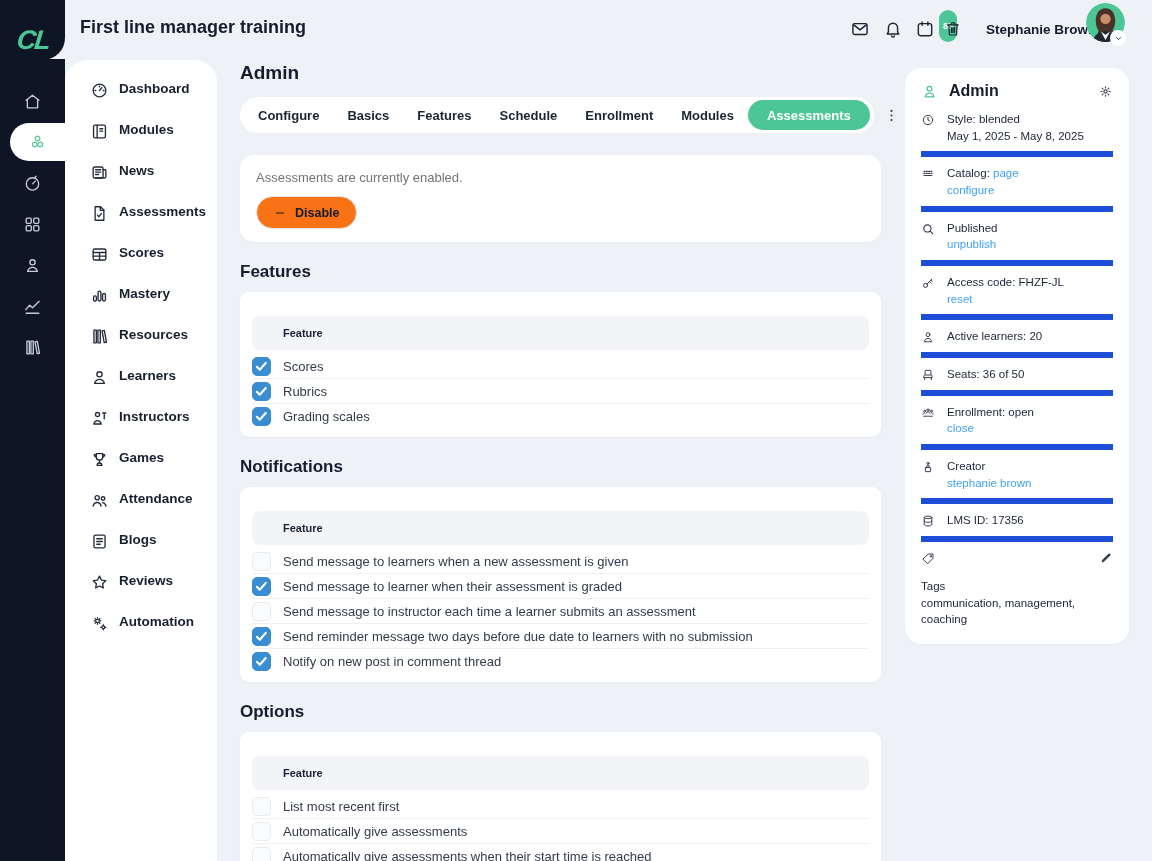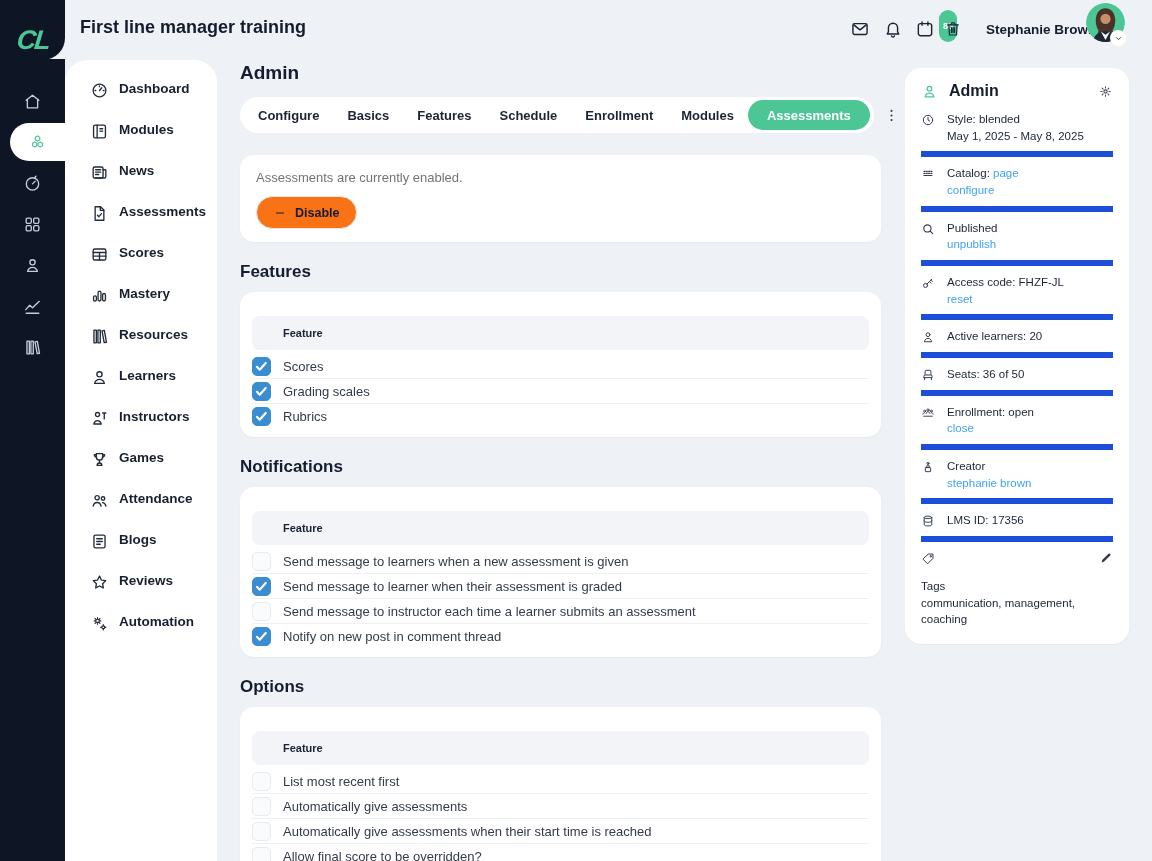--- a/index.html
+++ b/index.html
@@ -92,21 +92,21 @@
   .status-msg { font-size:13px; color:#737373; }
   .disable-btn {
     margin-top:11px; display:inline-flex; align-items:center; gap:9px; height:33px; padding:0 17px;
     background:#f97316; border:1px solid #e4e7ec; border-radius:17px; font-family:inherit;
     font-size:12.5px; font-weight:700; color:#141c2e; cursor:pointer;
   }
   .disable-btn .icon { width:12px; height:12px; }
 
   .fsection h2 { font-size:17px; font-weight:800; color:#141c2e; margin:20px 0 10px; }
   .card {
-    background:#fff; border-radius:14px; padding:24px 12px 8px;
+    background:#fff; border-radius:9px; padding:24px 12px 8px;
     box-shadow:0 1px 2px rgba(16,24,40,.04);
     text-align:center;
   }
   .thead {
     background:#f2f4f8; border-radius:8px; height:34px; display:flex; align-items:center;
     padding-left:31px; font-size:11px; font-weight:700; color:#1a2233; margin-bottom:4px;
   }
   .frow { display:flex; align-items:center; gap:12px; height:25px; border-bottom:1px solid #eef0f4; }
   .frow:last-child { border-bottom:none; }
   .cb {
@@ -445,29 +445,29 @@
               </svg>
             </span>
       <span class="lbl">Scores</span>
     </div>
           <div class="frow">
       <span class="cb checked">
               <svg viewBox="0 0 24 24" fill="none" stroke="#fff" stroke-width="3" stroke-linecap="round" stroke-linejoin="round">
                 <path d="m5.5 12.5 4 4 8.5-9.5"></path>
               </svg>
             </span>
-      <span class="lbl">Grading scales</span>
+      <span class="lbl">Rubrics</span>
     </div>
           <div class="frow">
       <span class="cb checked">
               <svg viewBox="0 0 24 24" fill="none" stroke="#fff" stroke-width="3" stroke-linecap="round" stroke-linejoin="round">
                 <path d="m5.5 12.5 4 4 8.5-9.5"></path>
               </svg>
             </span>
-      <span class="lbl">Rubrics</span>
+      <span class="lbl">Grading scales</span>
     </div>
     </div>
       </section>
       <section class="fsection">
         <h2>Notifications</h2>
     <div class="card">
       <div class="thead">
         <span>Feature</span>
       </div>
           <div class="frow">
@@ -478,20 +478,28 @@
       <span class="cb checked">
               <svg viewBox="0 0 24 24" fill="none" stroke="#fff" stroke-width="3" stroke-linecap="round" stroke-linejoin="round">
                 <path d="m5.5 12.5 4 4 8.5-9.5"></path>
               </svg>
             </span>
       <span class="lbl">Send message to learner when their assessment is graded</span>
     </div>
           <div class="frow">
       <span class="cb "></span>
       <span class="lbl">Send message to instructor each time a learner submits an assessment</span>
+    </div>
+          <div class="frow">
+      <span class="cb checked">
+              <svg viewBox="0 0 24 24" fill="none" stroke="#fff" stroke-width="3" stroke-linecap="round" stroke-linejoin="round">
+                <path d="m5.5 12.5 4 4 8.5-9.5"></path>
+              </svg>
+            </span>
+      <span class="lbl">Send reminder message two days before due date to learners with no submission</span>
     </div>
           <div class="frow">
       <span class="cb checked">
               <svg viewBox="0 0 24 24" fill="none" stroke="#fff" stroke-width="3" stroke-linecap="round" stroke-linejoin="round">
                 <path d="m5.5 12.5 4 4 8.5-9.5"></path>
               </svg>
             </span>
       <span class="lbl">Notify on new post in comment thread</span>
     </div>
     </div>

